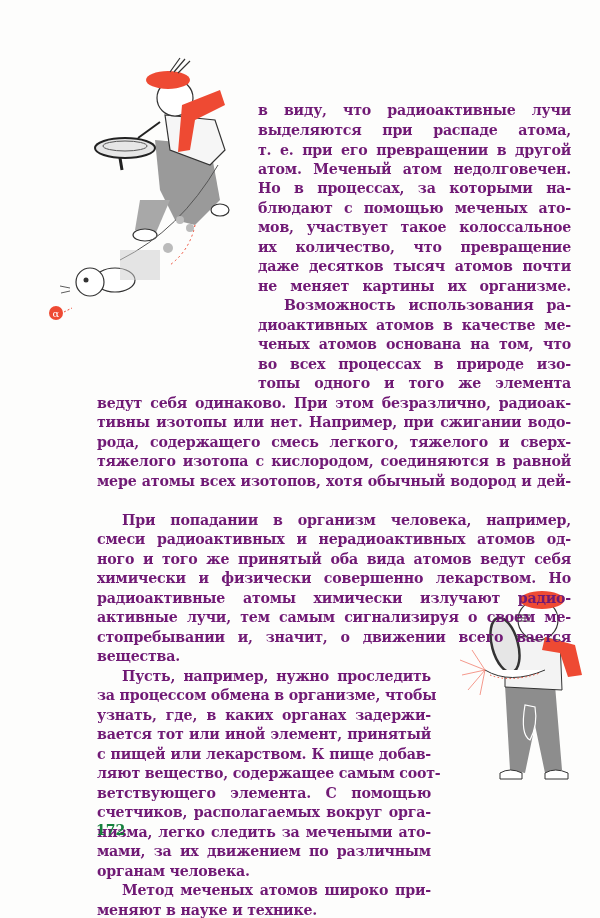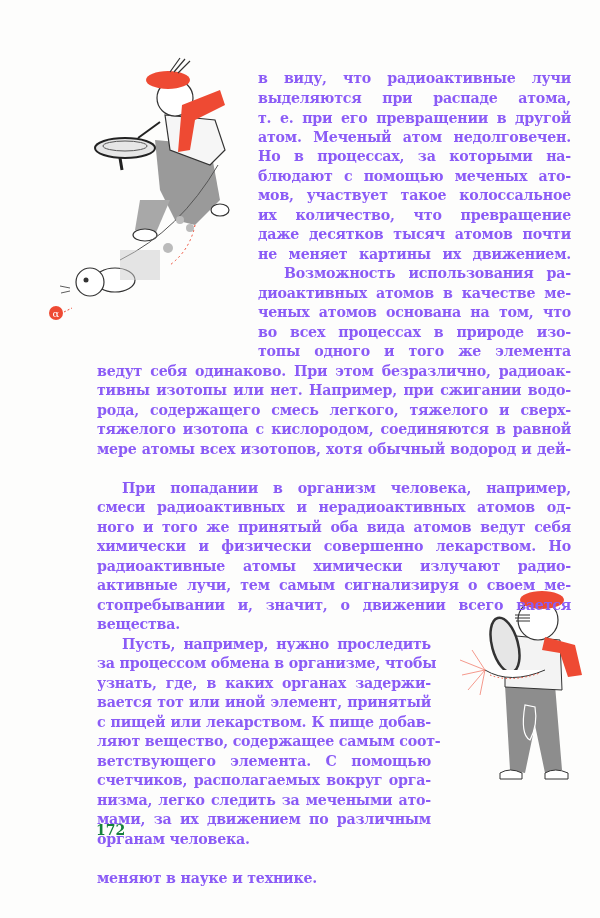--- a/index.html
+++ b/index.html
@@ -4,22 +4,22 @@
 <style>
   html, body { margin:0; padding:0; }
   body {
     width:600px; height:918px; background:#fdfdfc; position:relative; overflow:hidden;
     font-family: "DejaVu Serif", "Liberation Serif", serif;
     color:#4a4a4a;
   }
   .page { position:absolute; left:0; top:0; width:600px; height:918px; }
   .line {
     position:absolute; white-space:nowrap; font-size:14.2px; line-height:20px;
-    font-weight:bold; letter-spacing:-0.2px; color:#8b5cf6;
-    text-align:justify; text-align-last:justify;
+    font-weight:bold; letter-spacing:-0.2px; color:#701a75;
+    text-align:justify; text-align-last:justify;margin-top:32px;
   }
   .narrow { left:258px; width:313px; }
   .wide { left:97px; width:474px; }
   .mid { left:97px; width:334px; }
   .indent-n { left:284px; width:287px; }
   .indent-w { left:122px; width:449px; }
   .indent-m { left:122px; width:309px; }
   .last { text-align-last:left; }
   .pagenum { position:absolute; left:96px; top:822px; font-size:14px; font-weight:bold; color:#15803d; }
   .illus { position:absolute; }
@@ -102,21 +102,21 @@
 
   <div class="line narrow" style="top:68px">в виду, что радиоактивные лучи</div>
   <div class="line narrow" style="top:88px">выделяются при распаде атома,</div>
   <div class="line narrow" style="top:108px">т. е. при его превращении в другой</div>
   <div class="line narrow" style="top:127px">атом. Меченый атом недолговечен.</div>
   <div class="line narrow" style="top:146px">Но в процессах, за которыми на-</div>
   <div class="line narrow" style="top:166px">блюдают с помощью меченых ато-</div>
   <div class="line narrow" style="top:185px">мов, участвует такое колоссальное</div>
   <div class="line narrow" style="top:205px">их количество, что превращение</div>
   <div class="line narrow" style="top:224px">даже десятков тысяч атомов почти</div>
-  <div class="line narrow" style="top:244px">не меняет картины их движением.</div>
+  <div class="line narrow" style="top:244px">не меняет картины их организме.</div>
   <div class="line indent-n" style="top:263px">Возможность использования ра-</div>
   <div class="line narrow" style="top:283px">диоактивных атомов в качестве ме-</div>
   <div class="line narrow" style="top:302px">ченых атомов основана на том, что</div>
   <div class="line narrow" style="top:322px">во всех процессах в природе изо-</div>
   <div class="line narrow" style="top:341px">топы одного и того же элемента</div>
 
   <div class="line wide" style="top:361px">ведут себя одинаково. При этом безразлично, радиоак-</div>
   <div class="line wide" style="top:380px">тивны изотопы или нет. Например, при сжигании водо-</div>
   <div class="line wide" style="top:400px">рода, содержащего смесь легкого, тяжелого и сверх-</div>
   <div class="line wide" style="top:419px">тяжелого изотопа с кислородом, соединяются в равной</div>
@@ -134,16 +134,17 @@
   <div class="line mid" style="top:653px">за процессом обмена в организме, чтобы</div>
   <div class="line mid" style="top:673px">узнать, где, в каких органах задержи-</div>
   <div class="line mid" style="top:692px">вается тот или иной элемент, принятый</div>
   <div class="line mid" style="top:712px">с пищей или лекарством. К пище добав-</div>
   <div class="line mid" style="top:731px">ляют вещество, содержащее самым соот-</div>
   <div class="line mid" style="top:751px">ветствующего элемента. С помощью</div>
   <div class="line mid" style="top:770px">счетчиков, располагаемых вокруг орга-</div>
   <div class="line mid" style="top:790px">низма, легко следить за мечеными ато-</div>
   <div class="line mid" style="top:809px">мами, за их движением по различным</div>
   <div class="line mid last" style="top:829px">органам человека.</div>
+  <div class="line indent-m" style="top:848px">Метод меченых атомов широко при-</div>
   <div class="line mid last" style="top:868px">меняют в науке и технике.</div>
 
   <div class="pagenum">172</div>
 </div>
 
 </body></html>

